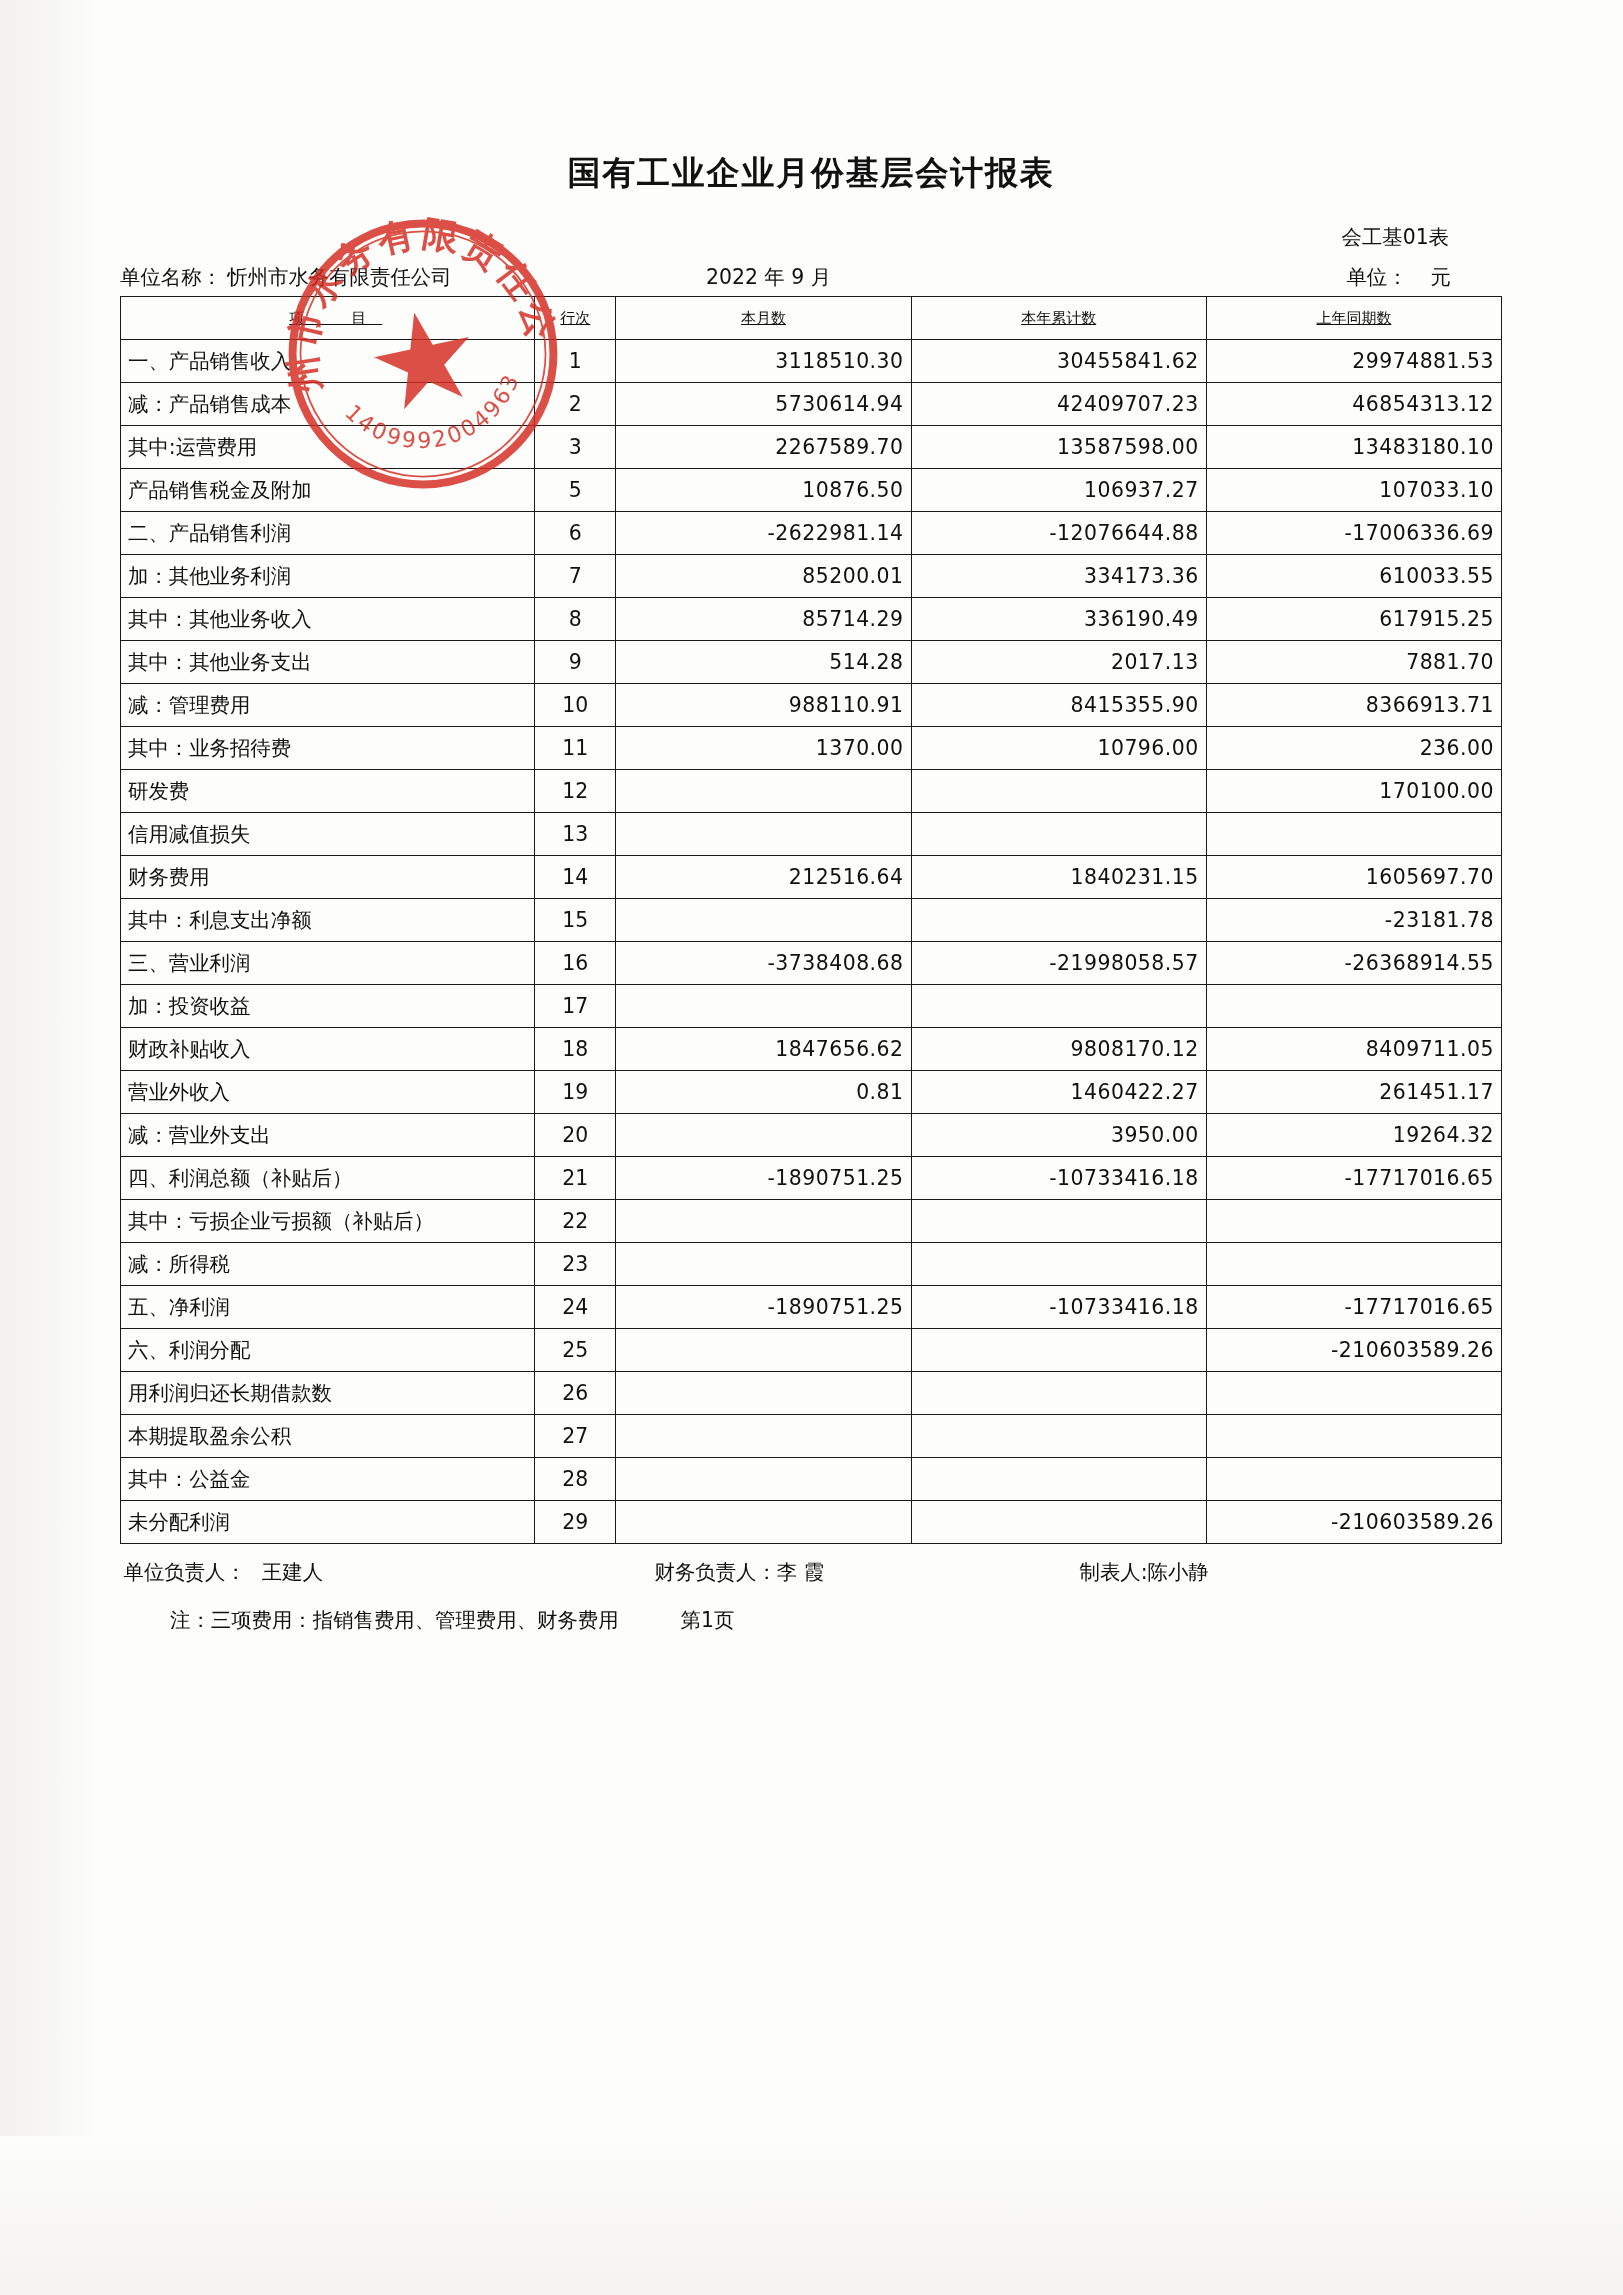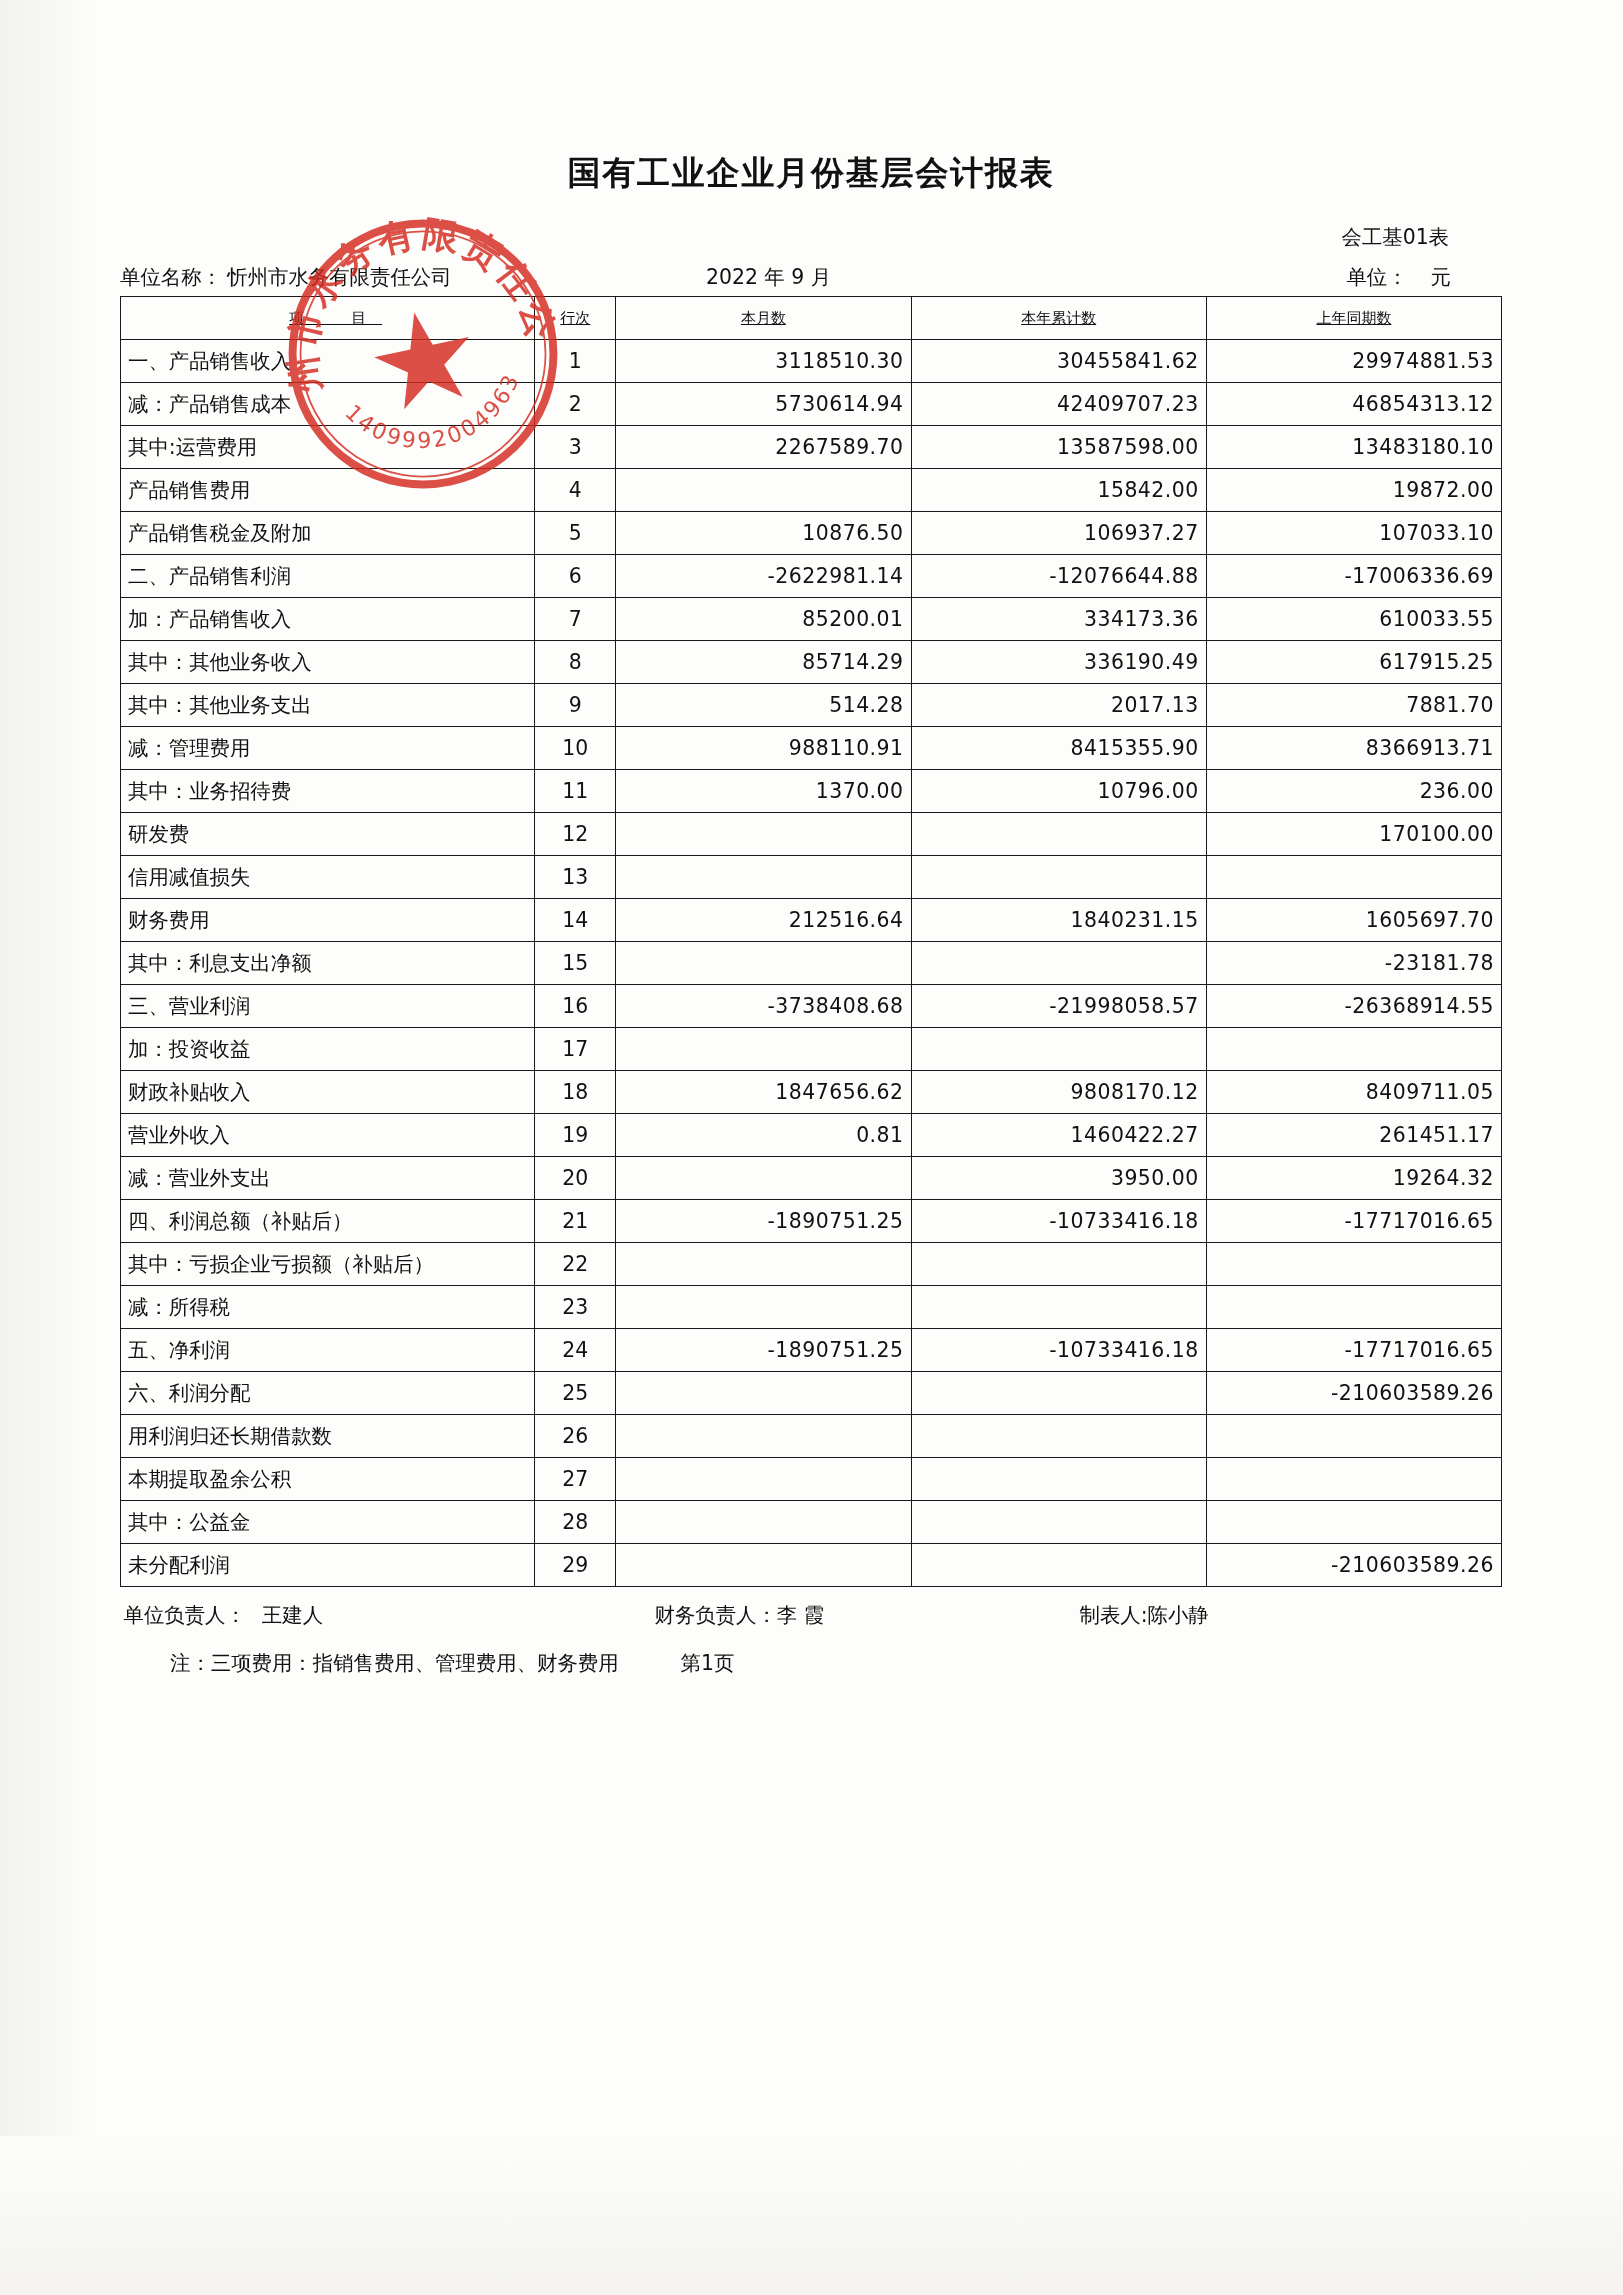--- a/index.html
+++ b/index.html
@@ -218,42 +218,35 @@
             <td class="num">46854313.12</td>
           </tr>
           <tr>
             <td class="item ind2">其中:运营费用</td>
             <td class="line">3</td>
             <td class="num">2267589.70</td>
             <td class="num">13587598.00</td>
             <td class="num">13483180.10</td>
           </tr>
           <tr>
-            <td class="item ind2">产品销售费用</td>
-            <td class="line">4</td>
-            <td class="num"></td>
-            <td class="num">15842.00</td>
-            <td class="num">19872.00</td>
-          </tr>
-          <tr>
             <td class="item ind2">产品销售税金及附加</td>
             <td class="line">5</td>
             <td class="num">10876.50</td>
             <td class="num">106937.27</td>
             <td class="num">107033.10</td>
           </tr>
           <tr>
             <td class="item ind0">二、产品销售利润</td>
             <td class="line">6</td>
             <td class="num">-2622981.14</td>
             <td class="num">-12076644.88</td>
             <td class="num">-17006336.69</td>
           </tr>
           <tr>
-            <td class="item ind1">加：产品销售收入</td>
+            <td class="item ind1">加：其他业务利润</td>
             <td class="line">7</td>
             <td class="num">85200.01</td>
             <td class="num">334173.36</td>
             <td class="num">610033.55</td>
           </tr>
           <tr>
             <td class="item ind2">其中：其他业务收入</td>
             <td class="line">8</td>
             <td class="num">85714.29</td>
             <td class="num">336190.49</td>

